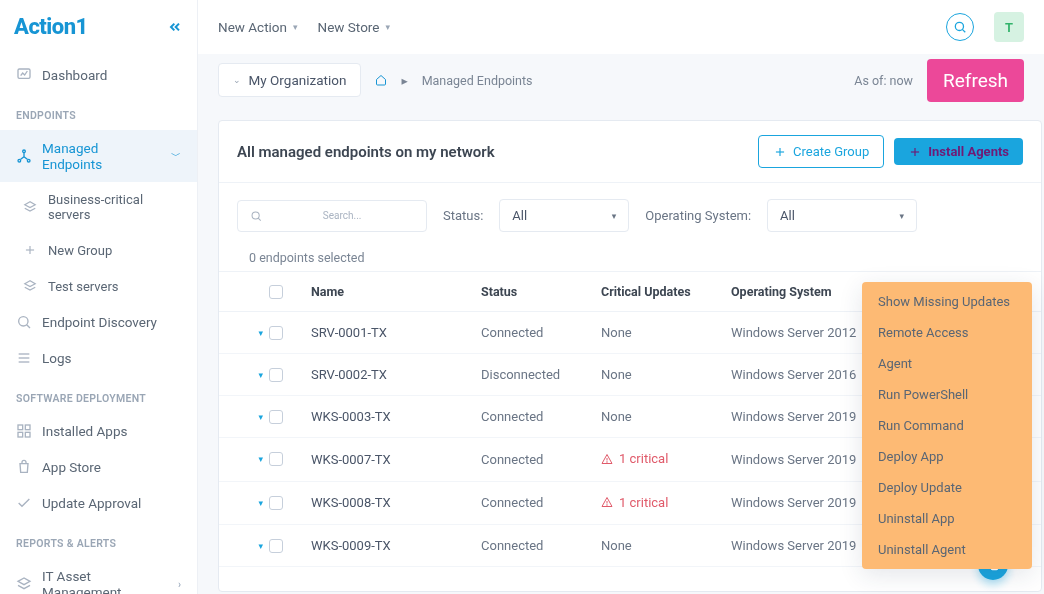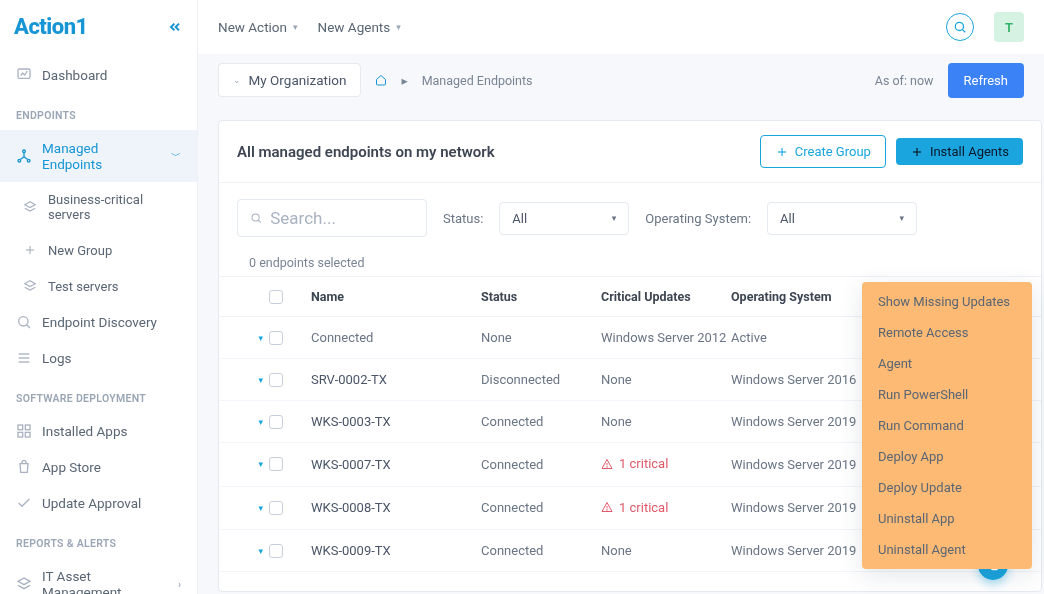--- a/index.html
+++ b/index.html
@@ -27,35 +27,35 @@
   .topbar .spacer { flex: 1; }
   .topbar .search-circle { width: 28px; height: 28px; border: 1.5px solid #1aa5de; border-radius: 50%; display: flex; align-items: center; justify-content: center; color: #1aa5de; cursor: pointer; }
   .topbar .avatar { width: 30px; height: 30px; border-radius: 4px; background: #d6f2e2; color: #32b36b; display: flex; align-items: center; justify-content: center; font-weight: 600; cursor: pointer; }
   
   
   .crumbbar { position: absolute; left: 198px; top: 54px; right: 0; height: 52px; background: #f6f8fb; display: flex; align-items: center; padding: 0 20px; gap: 14px; }
   .org-pill { background: #fff; border: 1px solid #e5eaf1; border-radius: 4px; padding: 8px 14px; display: flex; align-items: center; gap: 8px; font-size: 13.5px; color: #4a5568; cursor: pointer; }
   .crumb-home { color: #1795d4; display: inline-flex; align-items: center; gap: 4px; font-size: 12.5px; }
   .crumb-text { color: #7a8594; font-size: 12.5px; }
   .asof { color: #7a8594; font-size: 12.5px; margin-left: auto; }
-  .refresh-btn { background: #3b82f6; color: #fff; border: none; border-radius: 4px; padding: 10px 16px; font-size: 13px; cursor: pointer; }
+  .refresh-btn { background: #ec4899; color: #fff; border: none; border-radius: 4px; padding: 10px 16px; font-size: 19px; cursor: pointer; }
   
   
   .main { position: absolute; left: 198px; top: 106px; right: 0; bottom: 0; padding: 14px 0 0 20px; background: #f6f8fb; }
   .card { background: #fff; border: 1px solid #e5eaf1; border-radius: 4px; padding: 0; margin-right: 2px; height: calc(100% - 2px); display: flex; flex-direction: column; }
   
   .card-header { display: flex; align-items: center; padding: 14px 18px; border-bottom: 1px solid #eef2f7; }
   .card-title { font-size: 15px; font-weight: 600; color: #3d4652; }
   .card-header .spacer { flex: 1; }
   .btn-outline { border: 1px solid #1aa5de; color: #1aa5de; background: #fff; border-radius: 4px; padding: 8px 14px; font-size: 13px; display: inline-flex; align-items: center; gap: 6px; cursor: pointer; margin-left: 10px; }
-  .btn-solid { background: #1aa5de; color: #0f172a; border: none; border-radius: 4px; padding: 6px 14px; font-size: 13px; display: inline-flex; align-items: center; gap: 6px; cursor: pointer; margin-left: 10px; }
+  .btn-solid { background: #1aa5de; color: #701a75; border: none; border-radius: 4px; padding: 6px 14px; font-size: 13px; display: inline-flex; align-items: center; gap: 6px; cursor: pointer; margin-left: 10px; font-weight: bold; }
   
   .filters { display: flex; align-items: center; gap: 16px; padding: 16px 18px 8px 18px; }
   .search-box { border: 1px solid #e5eaf1; border-radius: 4px; padding: 8px 12px; display: flex; align-items: center; gap: 8px; color: #a9b3c1; width: 190px; }
-  .search-box input { border: none; outline: none; font-size: 17px; color: #ef4444; width: 100%; }
+  .search-box input { border: none; outline: none; font-size: 10px; color: #ef4444; width: 100%; text-align: center; }
   .search-box input::placeholder { color: #a9b3c1; }
   .filter-label { font-size: 13px; color: #6a7585; }
   .select { border: 1px solid #e5eaf1; border-radius: 4px; padding: 8px 12px; font-size: 13px; color: #4a5568; display: flex; align-items: center; justify-content: space-between; min-width: 130px; cursor: pointer; }
   .select .caret { font-size: 9px; color: #6a7585; }
   
   .sel-count { padding: 10px 18px 6px 30px; color: #7a8594; font-size: 12.5px; }
   
   .table { flex: 1; overflow: auto; }
   .thead, .trow { display: grid; grid-template-columns: 50px 42px 170px 120px 130px 160px 140px 70px; align-items: center; }
   .thead { padding: 12px 0; border-top: 1px solid #eef2f7; border-bottom: 1px solid #eef2f7; }
@@ -209,21 +209,21 @@
     <span class="chev">›</span>
   </div>
 </div>
 
 <div class="topbar">
   <div class="menu-link">
     <span>New Action</span>
     <span class="chev-down">▾</span>
   </div>
   <div class="menu-link">
-    <span>New Agents</span>
+    <span>New Store</span>
     <span class="chev-down">▾</span>
   </div>
   <div class="spacer"></div>
   <div class="search-circle">
     <svg width="14" height="14" viewBox="0 0 24 24" fill="none" stroke="currentColor" stroke-width="2.2">
         <circle cx="11" cy="11" r="7"></circle>
         <line x1="21" y1="21" x2="16" y2="16"></line>
       </svg>
   </div>
   <div class="avatar">
@@ -302,20 +302,21 @@
         <div class="th">Operating System</div>
         <div class="th">Agent Status</div>
         <div class="th" style="text-align:right;padding-right:10px">Actions</div>
       </div>
       <div id="tbody">
           <div class="trow">
     <div class="rowhandle">▾</div>
     <div class="chkcell">
               <div class="chk"></div>
             </div>
+    <div class="name">SRV-0001-TX</div>
     <div>Connected</div>
     <div>None</div>
     <div>Windows Server 2012</div>
     <div>Active</div>
     <div></div>
   </div>
           <div class="trow">
     <div class="rowhandle">▾</div>
     <div class="chkcell">
               <div class="chk"></div>

